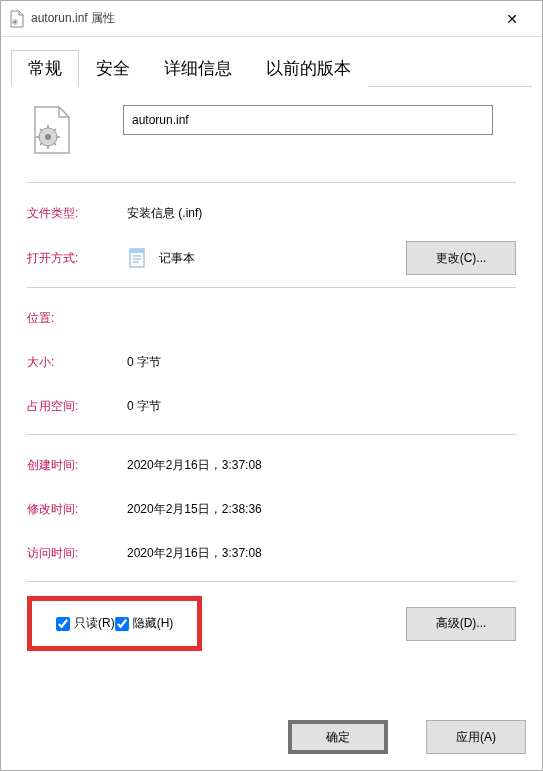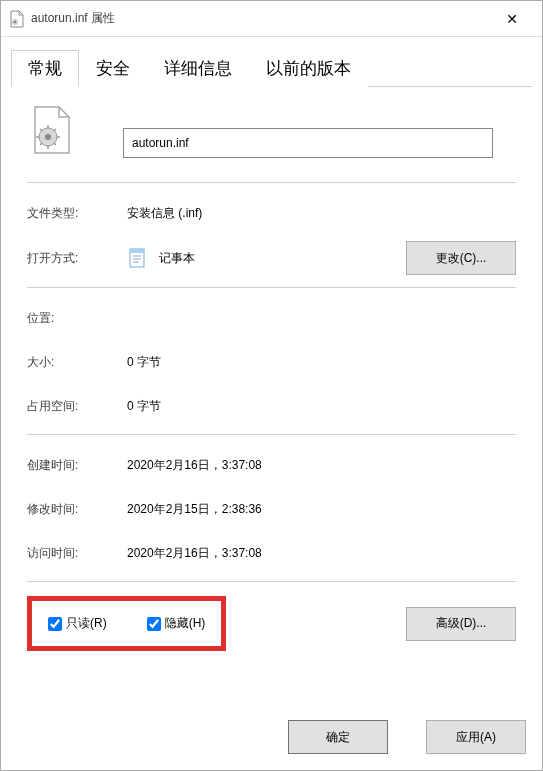--- a/index.html
+++ b/index.html
@@ -81,21 +81,21 @@
       border: 1px solid #d0d0d0;
       border-bottom: 1px solid #fff;
       background: #fff;
     }
     .tab-content {
       flex: 1;
       padding: 18px 16px 10px 16px;
     }
     .top-row {
       display: flex;
-      align-items: flex-end;
+      align-items: flex-start;
       margin-bottom: 24px;
     }
     .big-file-icon {
       width: 48px;
       margin-left: 4px;
       margin-right: 44px;
     }
     .filename-input {
       flex: 1;
       height: 30px;
@@ -111,21 +111,21 @@
       margin: 0 0 14px 0;
     }
     .prop-row {
       display: flex;
       align-items: center;
       min-height: 32px;
       margin-bottom: 12px;
     }
     .prop-label {
       width: 100px;
-      color: #404040;
+      color: #be185d;
       font-size: 12px;
     }
     .prop-value {
       flex: 1;
       color: #000;
       font-size: 12px;
       display: flex;
       align-items: center;
     }
     .btn {
@@ -147,23 +147,22 @@
     }
     .attributes-row {
       display: flex;
       align-items: center;
       margin-bottom: 12px;
       min-height: 40px;
     }
     .checkbox-group {
       display: flex;
       align-items: center;
-      gap: 40px;
       border: 5px solid #e03030;
-      padding: 14px 16px;
+      padding: 14px 24px;
       margin-right: 30px;
     }
     .checkbox-item {
       display: flex;
       align-items: center;
       gap: 4px;
       cursor: pointer;
     }
     .checkbox-item input {
       width: 14px;
@@ -174,21 +173,21 @@
       display: flex;
       justify-content: flex-end;
       gap: 10px;
       padding: 14px 16px 16px 16px;
       border-top: 0;
     }
     .bottom-buttons .btn {
       min-width: 100px;
     }
     .btn.primary {
-      border: 1px solid #737373;
+      border: 4px solid #737373;
     }
     .right-btn-cell {
       margin-left: auto;
     }
   </style>
 </head>
 <body>
 
 <div class="window">
   <div class="titlebar">

